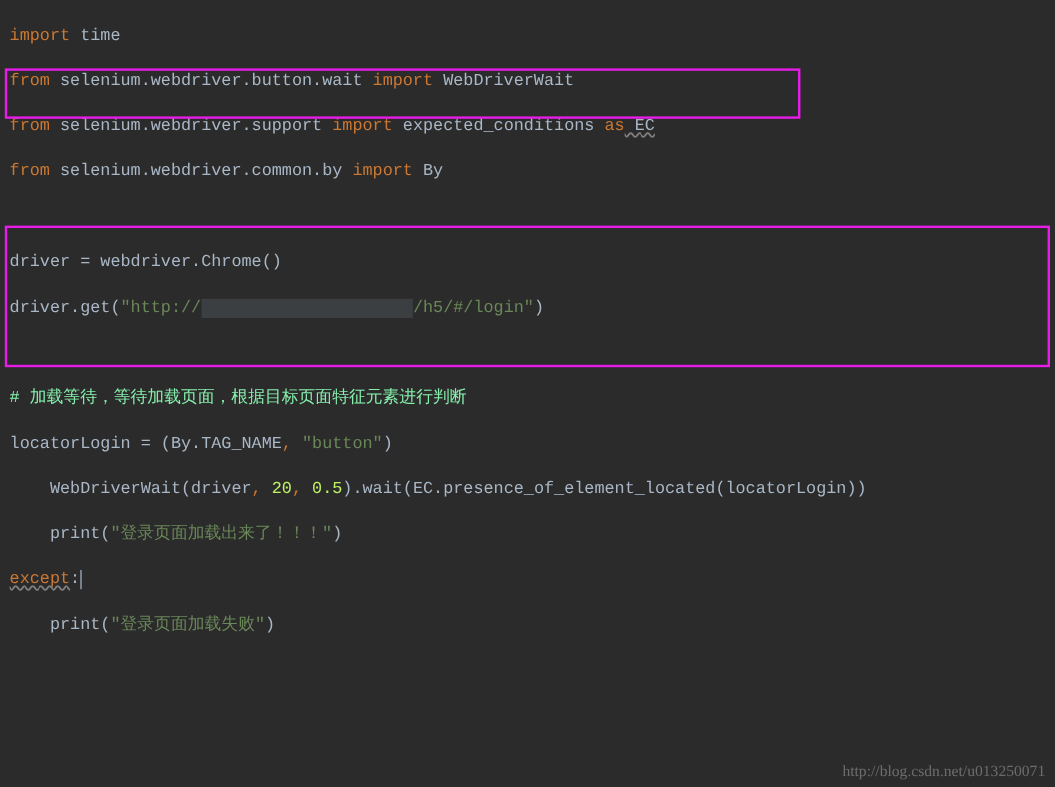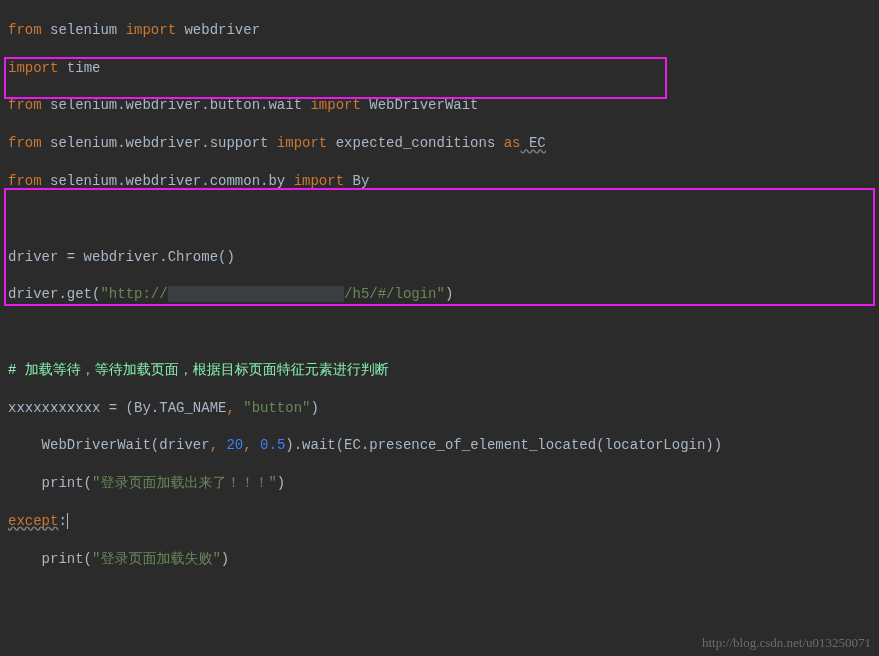--- a/index.html
+++ b/index.html
@@ -22,21 +22,21 @@
       padding: 2px 8px;
       white-space: pre;
     }
     .line {
       display: block;
       min-height: 18px;
     }
     .kw-orange { color: #cc7832; }
     .str-green { color: #6a8759; }
     .comment { color: #86efac; }
-    .number { color: #3b82f6; }
+    .number { color: #bef264; }
     .underline-wave {
       text-decoration: underline wavy #808080;
       text-decoration-skip-ink: none;
       text-align: center;
     }
     .highlight-box {
       position: absolute;
       border: 2px solid #e81ce8;
       pointer-events: none;
     }
@@ -71,31 +71,30 @@
     .redacted {
       background: #3c3f41;
       color: transparent;
       user-select: none;
     }
   </style>
 </head>
 <body>
 
 <div class="code-container">
-<span class="line"><span class="kw-orange">from</span><span> selenium </span><span class="kw-orange">import</span><span> webdriver</span></span>
 <span class="line"><span class="kw-orange">import</span><span> time</span></span>
 <span class="line"><span class="kw-orange">from</span><span> selenium.webdriver.button.wait </span><span class="kw-orange">import</span><span> WebDriverWait</span></span>
 <span class="line"><span class="kw-orange">from</span><span> selenium.webdriver.support </span><span class="kw-orange">import</span><span> expected_conditions </span><span class="kw-orange">as</span><span class="underline-wave"> EC</span></span>
 <span class="line"><span class="kw-orange">from</span><span> selenium.webdriver.common.by </span><span class="kw-orange">import</span><span> By</span></span>
 <span class="line"> </span>
 <span class="line"><span>driver = webdriver.Chrome()</span></span>
 <span class="line"><span>driver.get(</span><span class="str-green">"http://</span><span class="redacted">xxxxxxxx  xxxxxxxxxxx</span><span class="str-green">/h5/#/login"</span><span>)</span></span>
 <span class="line"> </span>
 <span class="line"><span class="comment"># 加载等待，等待加载页面，根据目标页面特征元素进行判断</span></span>
-<span class="line"><span>xxxxxxxxxxx = (By.TAG_NAME</span><span class="kw-orange">, </span><span class="str-green">"button"</span><span>)</span></span>
+<span class="line"><span>locatorLogin = (By.TAG_NAME</span><span class="kw-orange">, </span><span class="str-green">"button"</span><span>)</span></span>
 <span class="line"><span>    WebDriverWait(driver</span><span class="kw-orange">, </span><span class="number">20</span><span class="kw-orange">, </span><span class="number">0.5</span><span>).wait(EC.presence_of_element_located(locatorLogin))</span></span>
 <span class="line"><span>    print(</span><span class="str-green">"登录页面加载出来了！！！"</span><span>)</span></span>
 <span class="line"><span class="kw-orange underline-wave">except</span><span>:</span><span class="cursor"></span></span>
 <span class="line"><span>    print(</span><span class="str-green">"登录页面加载失败"</span><span>)</span></span>
 <span class="line"> </span>
 
 
 
 
 

